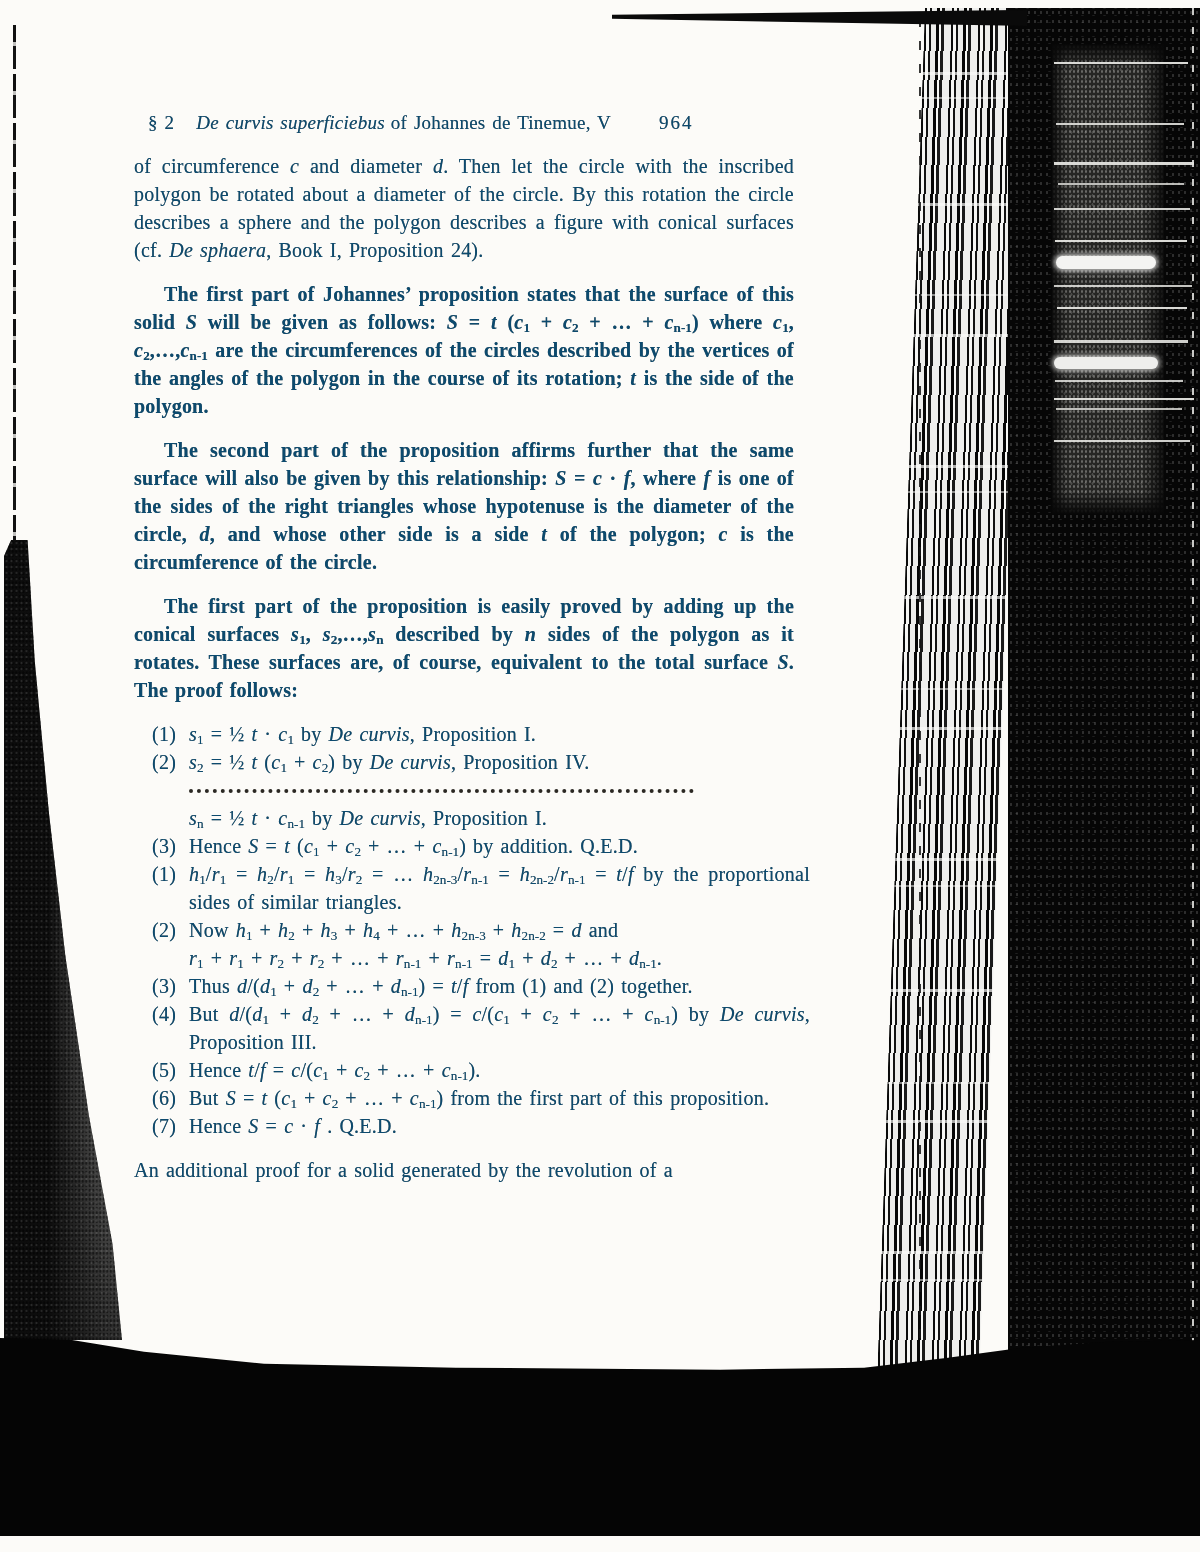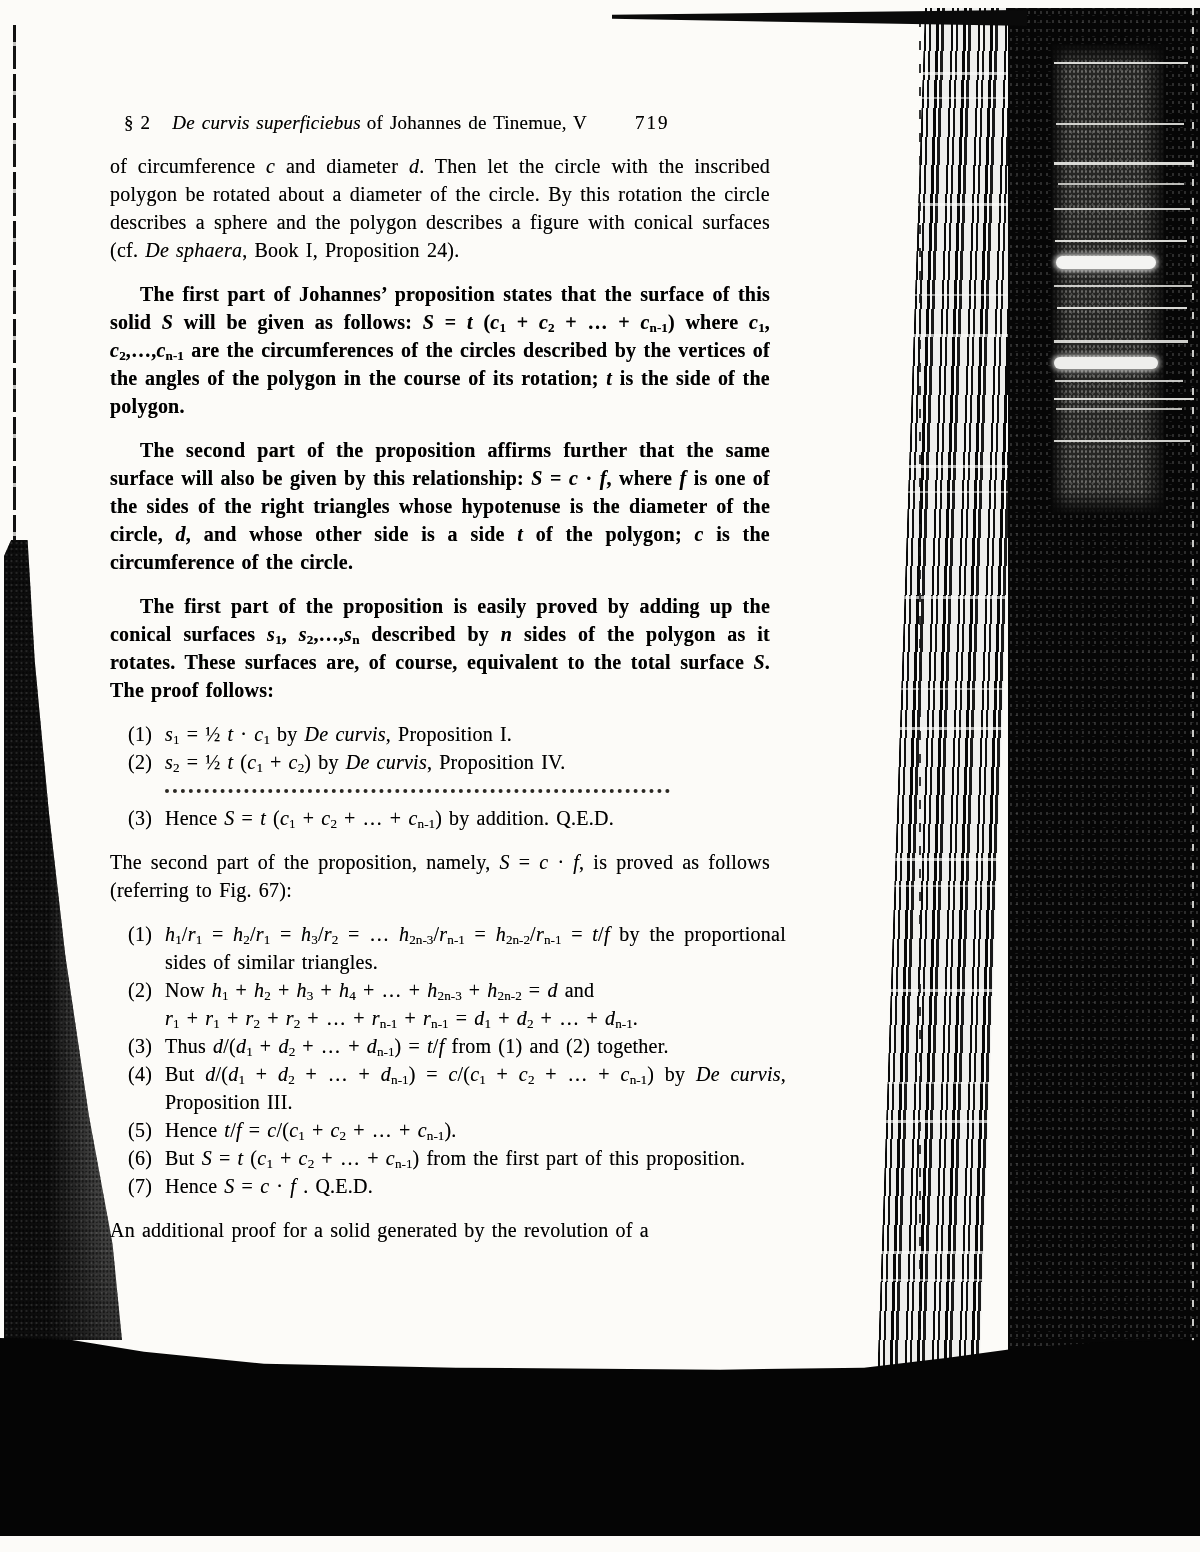--- a/index.html
+++ b/index.html
@@ -1,21 +1,21 @@
 <!DOCTYPE html>
 <html><head>
 <meta charset="utf-8">
 <style>
   html,body{margin:0;padding:0;}
   body{width:1200px;height:1552px;background:#ffffff;overflow:hidden;}
   .scan-page{position:relative;width:1200px;height:1552px;background:#fcfbf8;overflow:hidden;
              font-family:"Liberation Serif","DejaVu Serif",serif;}
 
   
-  .text-col{position:absolute;left:94px;top:110px;width:692px;z-index:2;color:#000000;
+  .text-col{position:absolute;left:118px;top:110px;width:692px;z-index:2;color:#0c4a6e;
             font-size:20px;line-height:28px;word-spacing:0.09em;letter-spacing:0.012em;
             text-shadow:0 0 0.5px rgba(28,26,23,0.55);}
   .pg-header{position:relative;font-size:19px;line-height:26px;margin-bottom:14px;white-space:nowrap;}
   .pg-header .sec{margin-left:30px;}
   .pg-header .ttl-i{font-style:italic;margin-left:22px;}
   .pg-header .ttl-r{margin-left:6px;}
   .pg-header .pagenum{position:absolute;left:541px;top:0;letter-spacing:2px;}
   p{margin:16px;text-align:justify;}
   p.indent{text-indent:30px;font-weight:bold;}
   .plist{margin-left:34px;}
@@ -112,21 +112,21 @@
   <div class="blob2"></div>
   <div class="top-wedge"></div>
   <div class="fold-line"></div>
   <div class="left-line"></div>
   <div class="left-speckle"></div>
   <div class="bottom-band"></div>
 
   <div class="text-col">
 
     <div class="pg-header">
-      <span class="sec">§ 2</span><span class="ttl-i">De curvis superficiebus</span><span class="ttl-r">of Johannes de Tinemue, V</span><span class="pagenum">719</span>
+      <span class="sec">§ 2</span><span class="ttl-i">De curvis superficiebus</span><span class="ttl-r">of Johannes de Tinemue, V</span><span class="pagenum">964</span>
     </div>
 
     <p class="noindent">of circumference <i>c</i> and diameter <i>d</i>. Then let the circle with the inscribed polygon be rotated about a diameter of the circle. By this rotation the circle describes a sphere and the polygon describes a figure with conical surfaces (cf. <i>De sphaera</i>, Book I, Proposition 24).</p>
     <p class="indent">The first part of Johannes’ proposition states that the surface of this solid <i>S</i> will be given as follows: <i>S</i> = <i>t</i> (<i>c</i><sub>1</sub> + <i>c</i><sub>2</sub> + … + <i>c</i><sub>n-1</sub>) where <i>c</i><sub>1</sub>, <i>c</i><sub>2</sub>,…,<i>c</i><sub>n-1</sub> are the circumferences of the circles described by the vertices of the angles of the polygon in the course of its rotation; <i>t</i> is the side of the polygon.</p>
     <p class="indent">The second part of the proposition affirms further that the same surface will also be given by this relationship: <i>S</i> = <i>c</i> · <i>f</i>, where <i>f</i> is one of the sides of the right triangles whose hypotenuse is the diameter of the circle, <i>d</i>, and whose other side is a side <i>t</i> of the polygon; <i>c</i> is the circumference of the circle.</p>
     <p class="indent">The first part of the proposition is easily proved by adding up the conical surfaces <i>s</i><sub>1</sub>, <i>s</i><sub>2</sub>,…,<i>s</i><sub>n</sub> described by <i>n</i> sides of the polygon as it rotates. These surfaces are, of course, equivalent to the total surface <i>S</i>. The proof follows:</p>
 
     <div class="plist">
       <div class="prow">
         <span class="pnum">(1)</span>
@@ -136,26 +136,29 @@
         <span class="pnum">(2)</span>
         <span class="pformula"><i>s</i><sub>2</sub> = ½ <i>t</i> (<i>c</i><sub>1</sub> + <i>c</i><sub>2</sub>) by <i>De curvis</i>, Proposition IV.</span>
       </div>
       <div class="prow">
         <span class="pnum"></span>
         <span class="pformula">
             <span class="dotline" style="display:block"></span>
           </span>
       </div>
       <div class="prow">
+        <span class="pnum"></span>
+        <span class="pformula"><i>s</i><sub>n</sub> = ½ <i>t</i> · <i>c</i><sub>n-1</sub> by <i>De curvis</i>, Proposition I.</span>
+      </div>
+      <div class="prow">
         <span class="pnum">(3)</span>
         <span class="pformula">Hence <i>S</i> = <i>t</i> (<i>c</i><sub>1</sub> + <i>c</i><sub>2</sub> + … + <i>c</i><sub>n-1</sub>) by addition. Q.E.D.</span>
       </div>
     </div>
 
-    <p class="noindent">The second part of the proposition, namely, <i>S</i> = <i>c</i> · <i>f</i>, is proved as follows (referring to Fig. 67):</p>
 
     <div class="plist">
       <div class="prow">
         <span class="pnum">(1)</span>
         <span class="pformula"><i>h</i><sub>1</sub>/<i>r</i><sub>1</sub> = <i>h</i><sub>2</sub>/<i>r</i><sub>1</sub> = <i>h</i><sub>3</sub>/<i>r</i><sub>2</sub> = … <i>h</i><sub>2n-3</sub>/<i>r</i><sub>n-1</sub> = <i>h</i><sub>2n-2</sub>/<i>r</i><sub>n-1</sub> = <i>t</i>/<i>f</i> by the proportional sides of similar triangles.</span>
       </div>
       <div class="prow">
         <span class="pnum">(2)</span>
         <span class="pformula">Now <i>h</i><sub>1</sub> + <i>h</i><sub>2</sub> + <i>h</i><sub>3</sub> + <i>h</i><sub>4</sub> + … + <i>h</i><sub>2n-3</sub> + <i>h</i><sub>2n-2</sub> = <i>d</i> and<br><i>r</i><sub>1</sub> + <i>r</i><sub>1</sub> + <i>r</i><sub>2</sub> + <i>r</i><sub>2</sub> + … + <i>r</i><sub>n-1</sub> + <i>r</i><sub>n-1</sub> = <i>d</i><sub>1</sub> + <i>d</i><sub>2</sub> + … + <i>d</i><sub>n-1</sub>.</span>
       </div>

